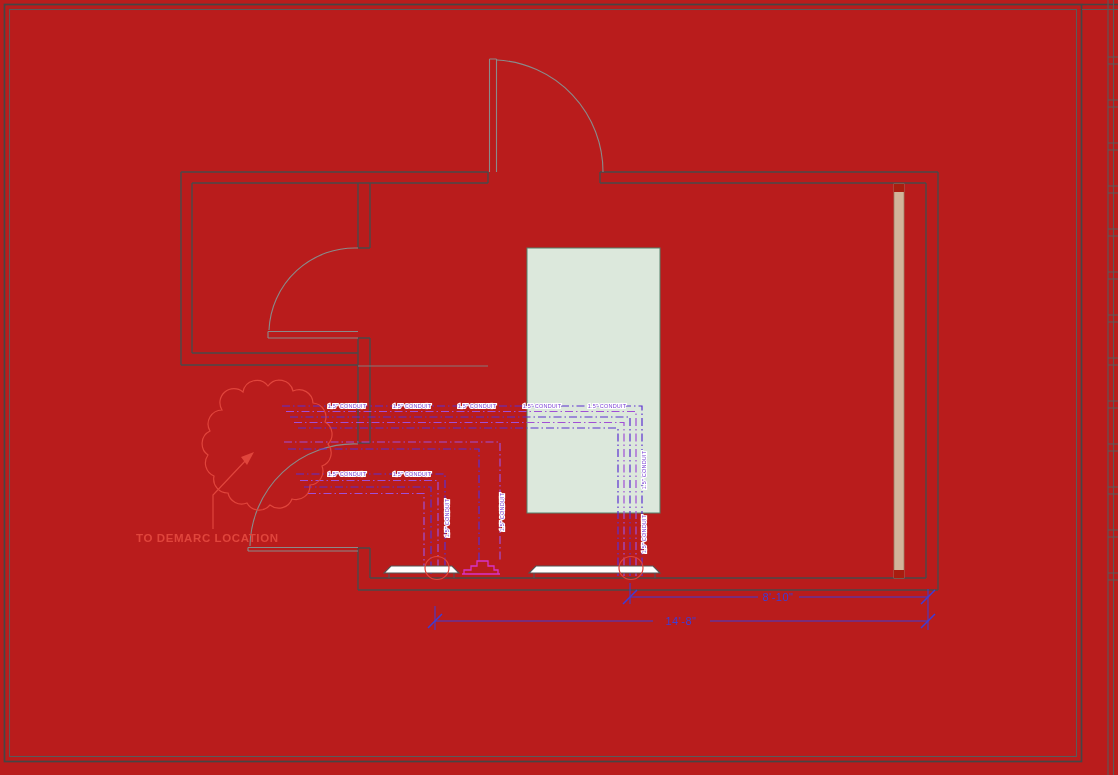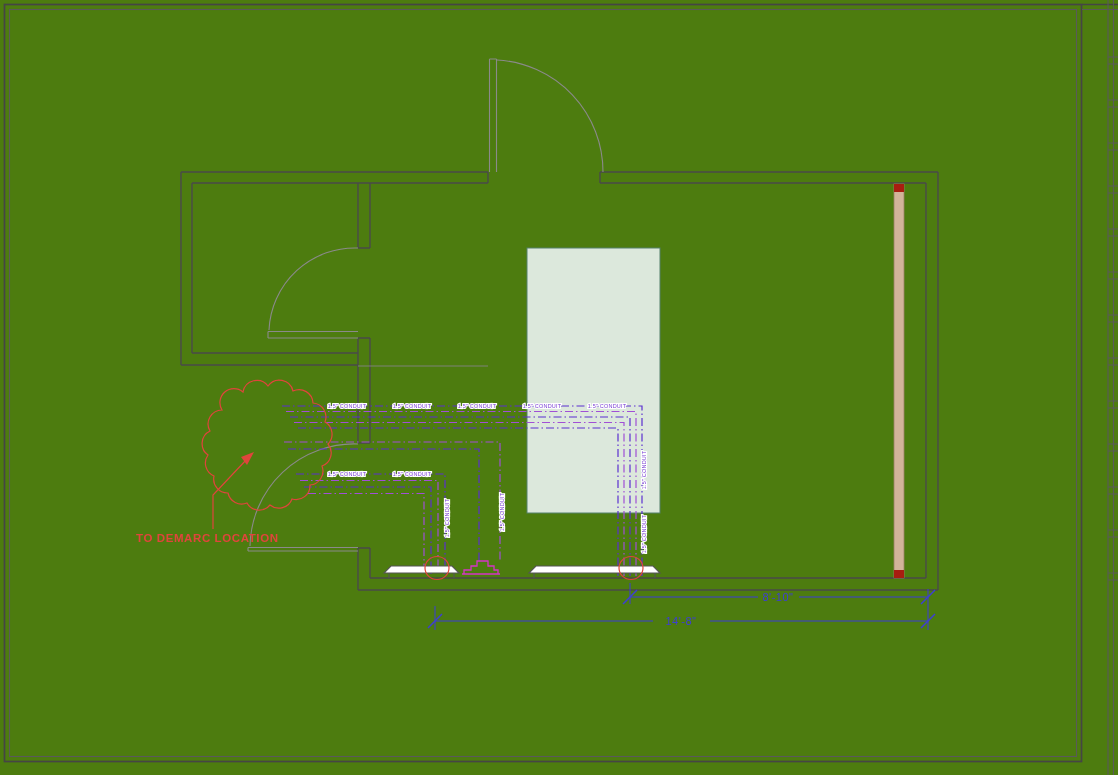--- a/index.html
+++ b/index.html
@@ -1,16 +1,16 @@
 <!DOCTYPE html>
 <html><head>
 <meta charset="utf-8">
 <style>
   html,body{margin:0;padding:0;background:#ffffff;}
-  #stage{position:relative;width:1118px;height:775px;background:#4d7c0f;overflow:hidden;
+  #stage{position:relative;width:1118px;height:775px;background:#b91c1c;overflow:hidden;
          font-family:"Liberation Sans", sans-serif;text-align:right;}
   svg{display:block;}
   .wall{stroke:#4a4a4a;stroke-width:1.4;fill:none;}
   .wall-thin{stroke:#858585;stroke-width:0.9;fill:none;}
   .door{stroke:#8a8a8a;stroke-width:1.1;fill:none;}
   .border-outer{stroke:#454545;stroke-width:1.7;fill:none;}
   .border-inner{stroke:#5a5a5a;stroke-width:1.1;fill:none;}
   .strip{stroke:#5a5a5a;stroke-width:1.1;fill:none;}
   .red{stroke:#e0453c;stroke-width:1.2;fill:none;}
   .redfill{fill:#e0453c;stroke:none;}

